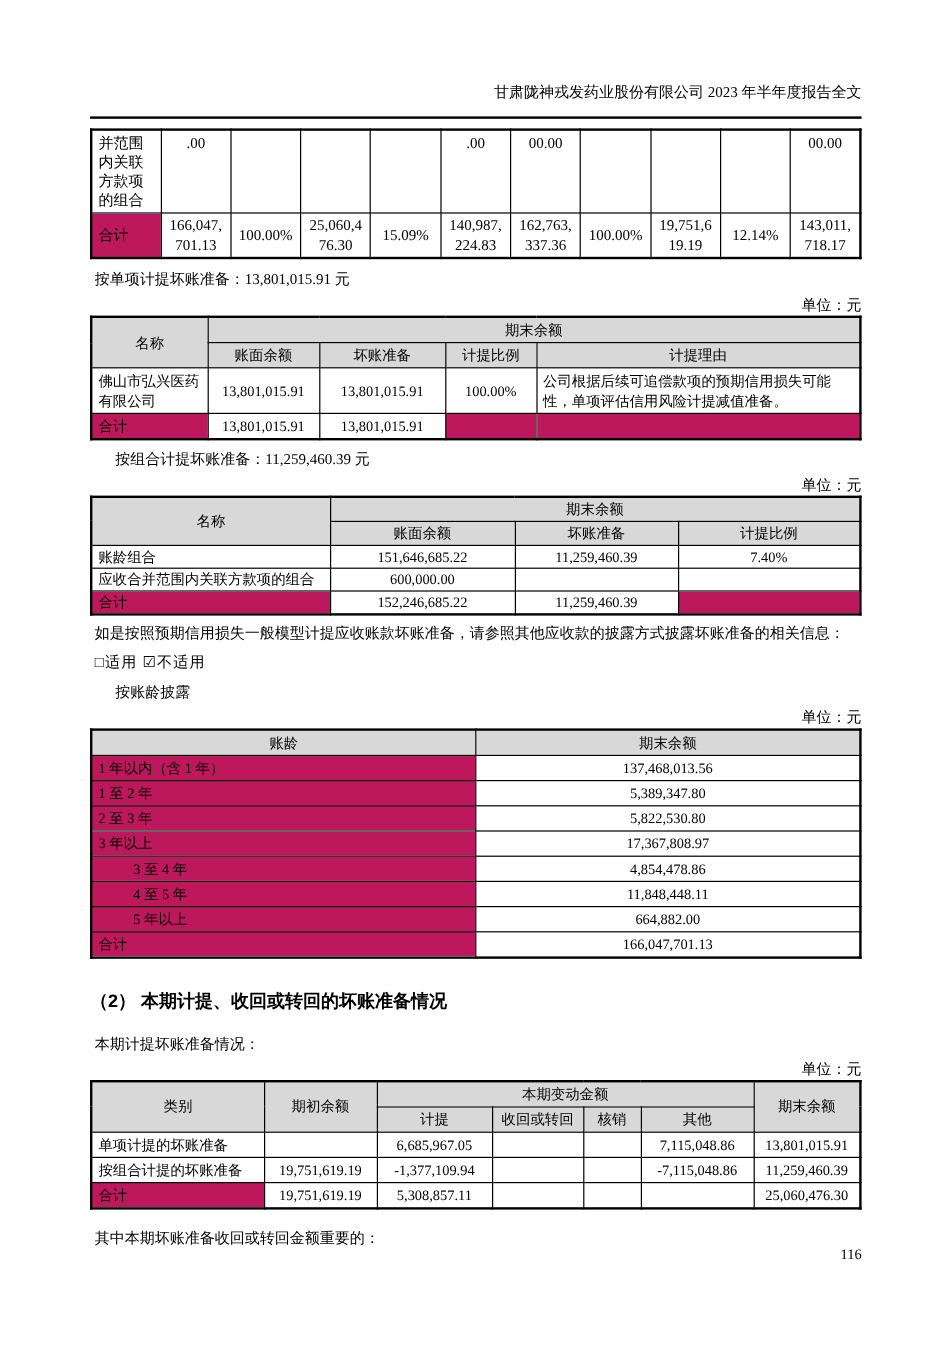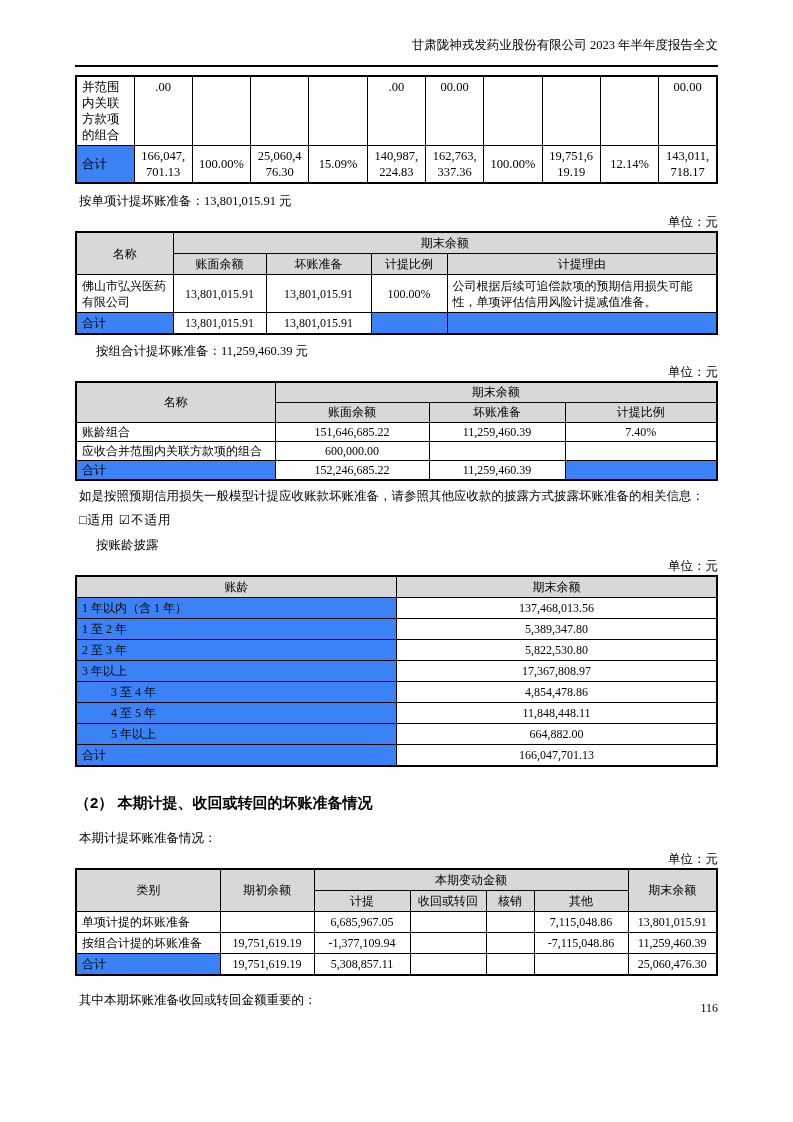--- a/index.html
+++ b/index.html
@@ -1,42 +1,42 @@
 <!DOCTYPE html>
 <html><head>
 <meta charset="utf-8">
 <style>
   html,body{margin:0;padding:0;background:#fff;}
   .page{position:relative;width:793px;height:1122px;background:#fff;overflow:hidden;
         font-family:"Liberation Serif","DejaVu Serif",serif;color:#000;}
   .content{margin:0 75px;}
-  .doc-header{margin:0 75px;padding-top:37px;padding-bottom:11px;border-bottom:2px solid #000;
+  .doc-header{margin:0 75px;padding-top:69px;padding-bottom:11px;border-bottom:2px solid #000;
               text-align:right;font-size:12.5px;}
   .note{font-size:12.5px;line-height:17px;margin:4px;}
   .unit{font-size:12.5px;line-height:17px;text-align:right;margin:0;}
   .h2{font-family:"Liberation Sans","DejaVu Sans",sans-serif;font-weight:bold;font-size:15px;
       line-height:20px;margin:0;}
   table{border-collapse:collapse;table-layout:fixed;width:100%;font-size:12px;border:2px solid #000;}
   td{border:1px solid #000;padding:2px 5px;line-height:16px;overflow:hidden;
      word-wrap:break-word;vertical-align:middle;}
-  .gray{background:#3b82f6;}
+  .gray{background:#be185d;}
   .hd{background:#d8d8d8;text-align:center;}
   .num{text-align:center;}
   .ctr{text-align:center;}
   .top{vertical-align:top;}
   .brk{word-break:break-all;}
   .ind{padding-left:34px;}
   .t1{font-size:12.5px;}
   .t3 td{padding-top:1px;padding-bottom:1px;}
   .mt8{margin-top:8px;padding-left:17px;} .mt9{margin-top:9px;} .mt1{margin-top:1px;} .mt12{margin-top:12px;}
   .mt7{margin-top:7px;} .mt16{margin-top:16px;} .mt17{margin-top:17px;} .mt26{margin-top:26px;}
   .mt2{margin-top:2px;}
   .rowA{height:68px;} .rowB{height:34px;} .hrow{height:20px;} .drow{height:18px;}
   .arow{height:21px;} .t2row{height:38px;} .t2tot{height:21px;}
-  .pageno{position:absolute;top:1001px;right:75px;font-size:12px;}
+  .pageno{position:absolute;top:1038px;right:75px;font-size:12px;}
   .cbox{letter-spacing:1px;}
 </style>
 </head>
 <body>
 
 <div class="page">
 
   <div class="doc-header">
     <span>甘肃陇神戎发药业股份有限公司 2023 年半年度报告全文</span>
   </div>

